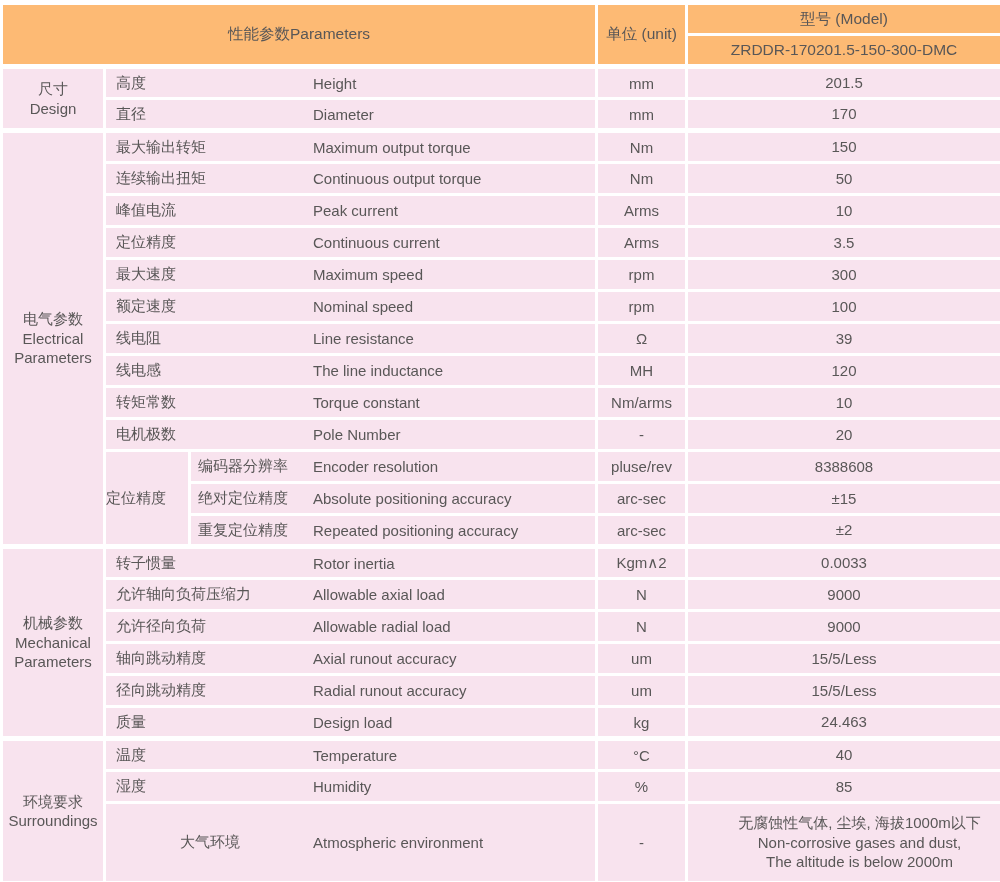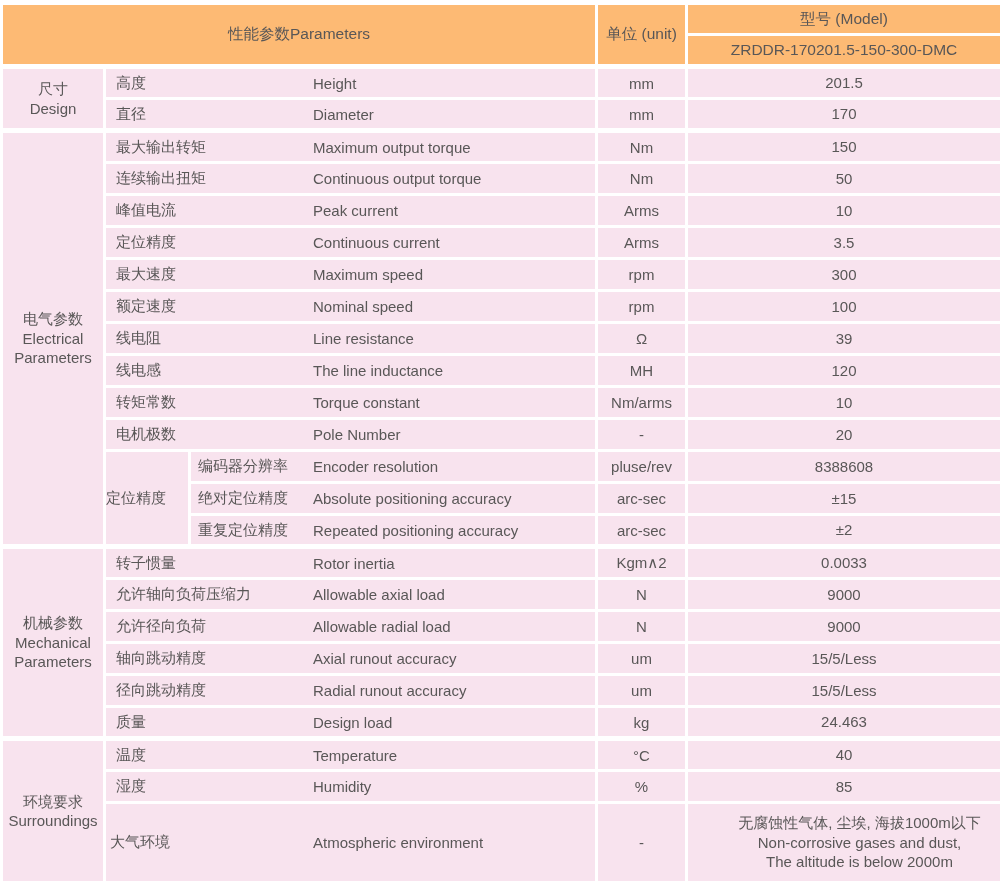--- a/index.html
+++ b/index.html
@@ -30,21 +30,21 @@
     height:28px;
     font-size:15.5px;
   }
   tbody th, tbody td{background:#f8e3ee;}
   tbody tr{height:32px;}
   tbody tr.tall{height:80px;}
   .section-cell{text-align:center;line-height:1.3;}
   .group-cell{text-align:left;}
   .label-flex{display:flex;align-items:center;width:100%;}
   .cn{flex:0 0 204px;padding-left:10px;box-sizing:border-box;font-family:Liberation Serif, serif;}
-  .cn.centered{padding-left:4px;}
+  .cn.centered{text-align:center;padding-left:4px;}
   .cn-sub{flex:0 0 119px;padding-left:7px;box-sizing:border-box;}
   .en{flex:1 1 auto;padding-left:3px;}
   .unit-cell{text-align:center;}
   .value-cell{text-align:center;line-height:1.32;}
   .value-cell .vline{display:block;margin-left:31px;}
 </style>
 </head>
 <body>
 
 <div class="page">

